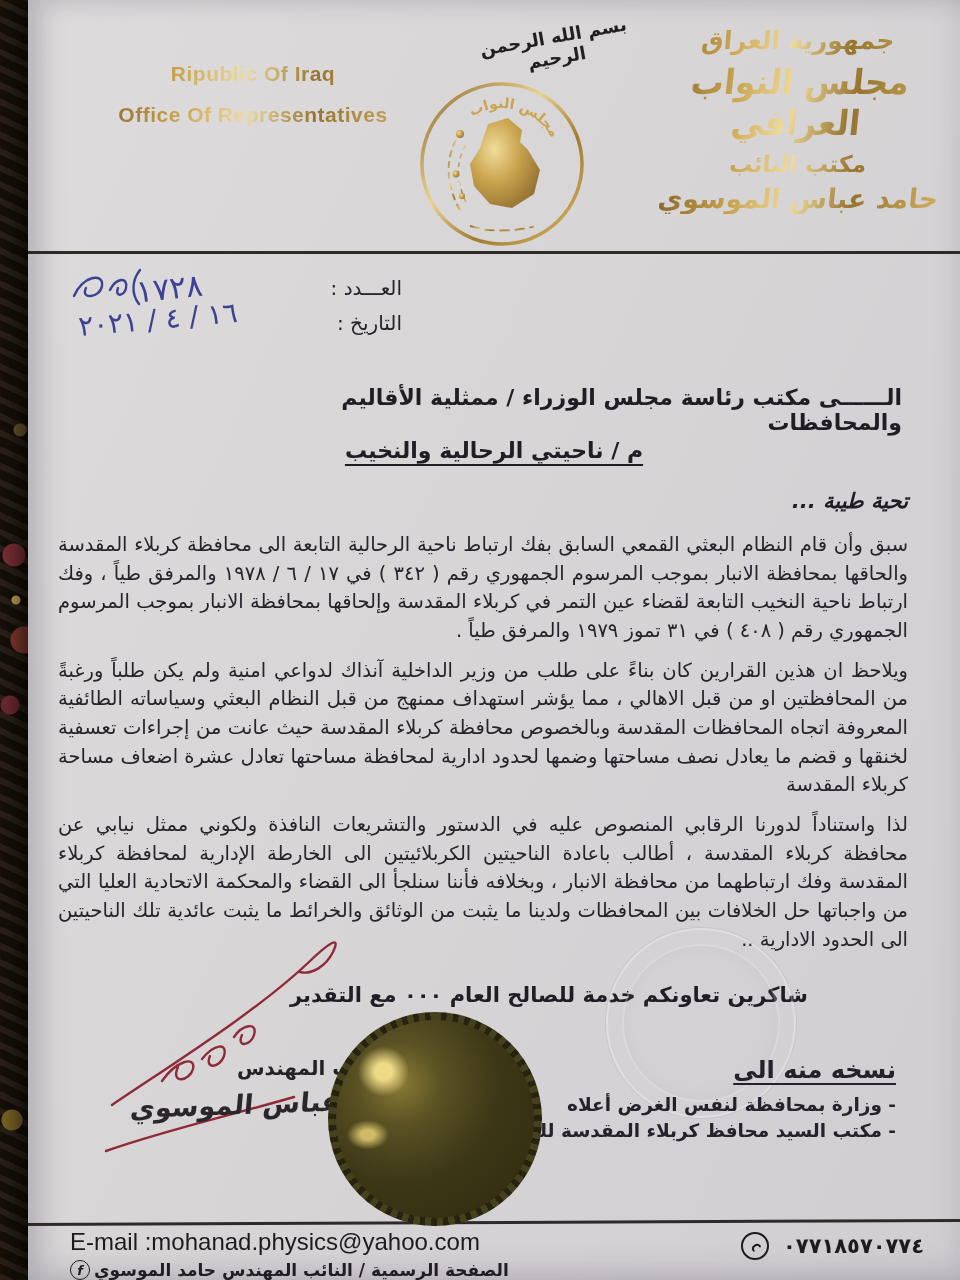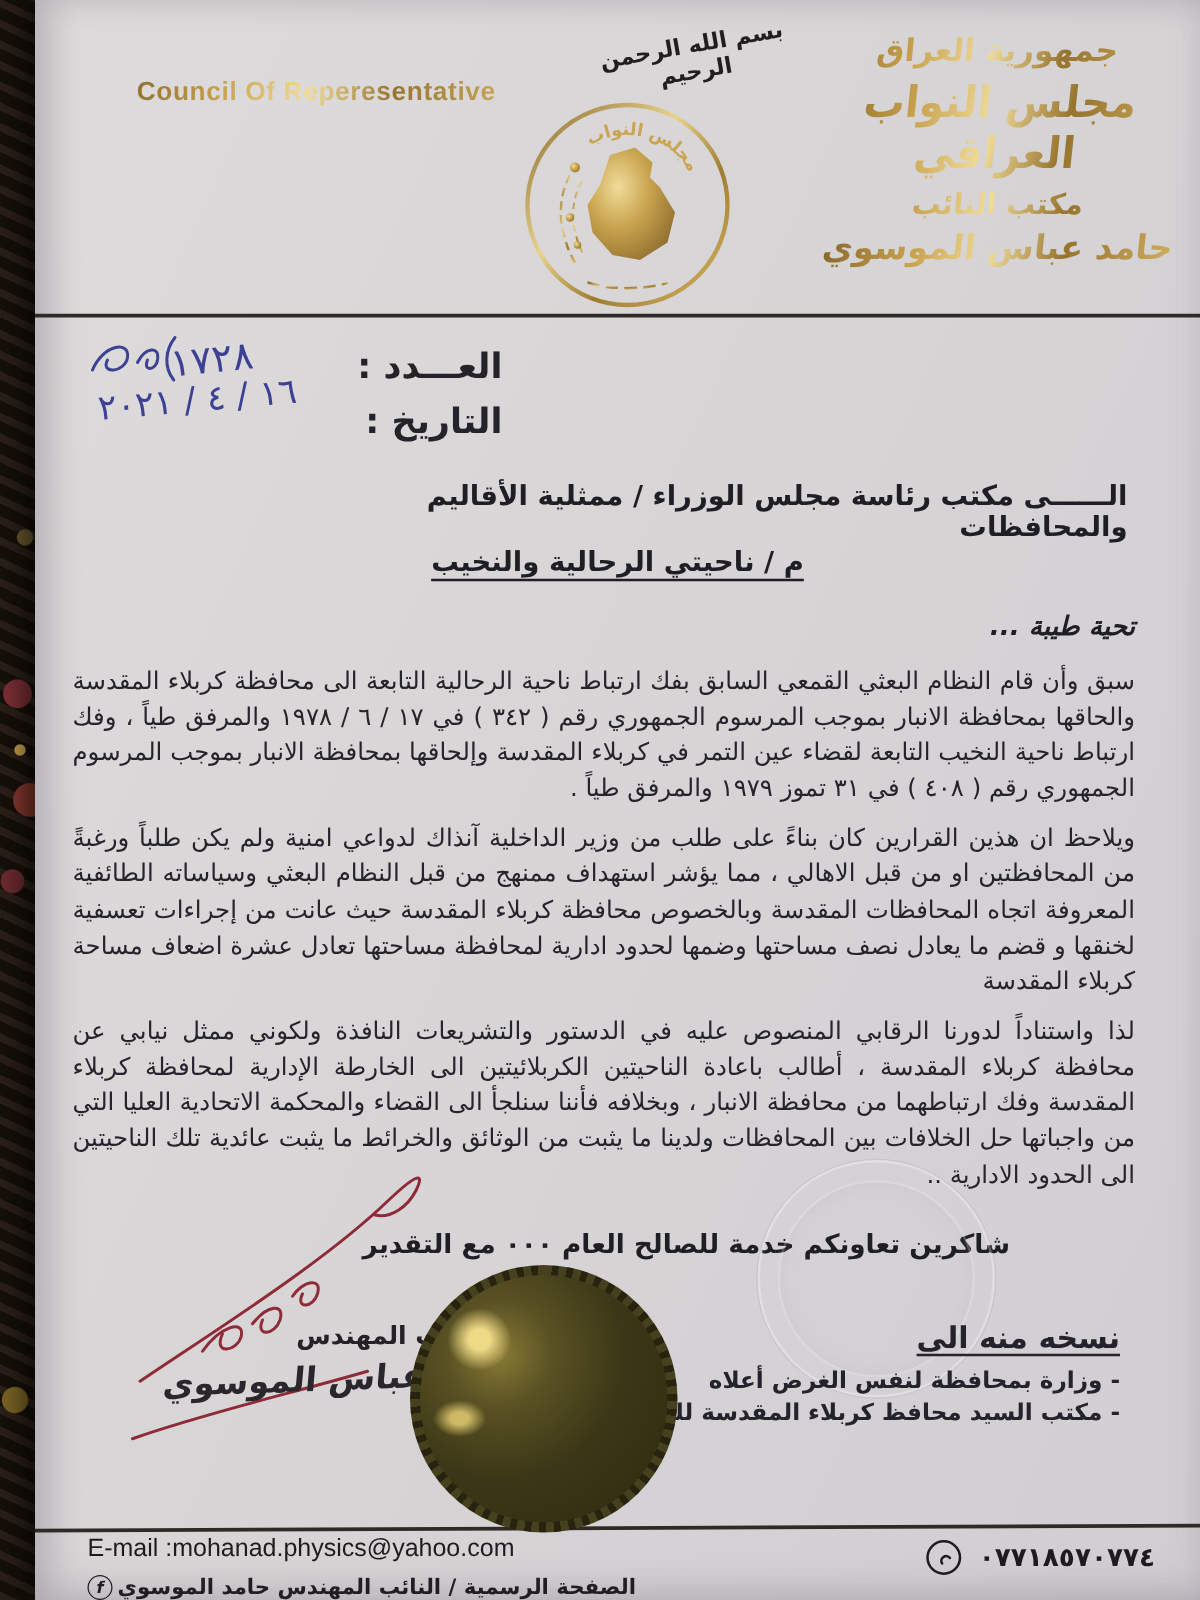--- a/index.html
+++ b/index.html
@@ -30,21 +30,21 @@
   .emblem{position:absolute;left:388px;top:78px;width:172px;height:172px;}
   .ar-head{position:absolute;right:12px;top:26px;width:300px;text-align:center;font-weight:bold;}
   .ar-head .l1{font-size:25px;transform:skewX(-5deg);}
   .ar-head .l2{font-size:33px;margin-top:8px;transform:skewX(-6deg) scaleY(1.05);}
   .ar-head .l3{font-size:23px;margin-top:10px;transform:skewX(-5deg);}
   .ar-head .l4{font-size:27px;margin-top:6px;transform:skewX(-6deg);}
   .rule{position:absolute;left:0;right:0;height:3px;background:#2e2a28;}
   .rule-top{top:251px;}
   .rule-bottom{top:1221px;transform:rotate(-.25deg);}
   .ref{position:absolute;left:234px;top:276px;width:140px;direction:rtl;text-align:right;
-       font-weight:bold;font-size:28px;color:#24232a;}
+       font-weight:normal;font-size:20px;color:#24232a;}
   .ref div{margin-bottom:11px;}
   .ink{color:#3c4193;}
   .ref-number{position:absolute;left:108px;top:270px;font-size:31px;letter-spacing:7px;
               transform:rotate(-6deg);direction:rtl;}
   .ref-date{position:absolute;left:50px;top:303px;font-size:28px;letter-spacing:2px;
             transform:rotate(-5deg);direction:rtl;}
   .ink-annotation{position:absolute;left:36px;top:262px;}
   .to-line{position:absolute;right:58px;top:385px;width:700px;direction:rtl;text-align:right;
            font-weight:bold;font-size:22px;color:#1f1e24;}
   .subject-line{position:absolute;left:116px;top:438px;width:700px;direction:rtl;text-align:center;
@@ -68,21 +68,21 @@
       background:repeating-conic-gradient(#45401e 0 3.5deg,#27230e 3.5deg 6.5deg);}
   .gold-seal .core{position:absolute;inset:8px;border-radius:50%;
       background:
         radial-gradient(ellipse at 24% 26%, rgba(244,224,140,.95) 0 4%, transparent 12%),
         radial-gradient(ellipse at 16% 58%, rgba(238,214,120,.8) 0 3%, transparent 9%),
         radial-gradient(circle at 32% 32%, #8a7a35 0%, #5a5224 22%, #3c3716 52%, #2e2a10 100%);}
   .cc{position:absolute;right:64px;top:1056px;direction:rtl;text-align:right;color:#24222a;}
   .cc .head{font-weight:bold;font-size:24px;text-decoration:underline;text-underline-offset:5px;margin-bottom:10px;}
   .cc .item{font-weight:bold;font-size:18.5px;margin-bottom:5px;}
   .email-line{position:absolute;left:42px;top:1228px;font-family:"Liberation Sans",sans-serif;
-              font-size:20px;color:#1d1b1e;}
+              font-size:24px;color:#1d1b1e;}
   .page-line{position:absolute;left:42px;top:1260px;display:flex;align-items:center;gap:4px;
              font-size:17px;font-weight:bold;color:#201e22;}
   .fb{display:inline-flex;align-items:center;justify-content:center;width:18px;height:18px;
       border:1.6px solid #201e22;border-radius:50%;font-size:13px;font-weight:bold;font-style:italic;}
   .phone{position:absolute;right:36px;top:1232px;display:flex;align-items:center;gap:14px;
          font-size:21px;font-weight:bold;color:#1d1b1e;}
   .phone .digits{letter-spacing:7px;direction:ltr;}
   .phone-ic{display:inline-flex;width:24px;height:24px;border:2px solid #1d1b1e;border-radius:50%;
             align-items:center;justify-content:center;}
   svg text{font-family:"DejaVu Sans",sans-serif;}
@@ -91,21 +91,22 @@
 <body>
 
 <div class="stage">
   <div class="backdrop">
     <div class="ornate"></div>
   </div>
 
   <div class="paper">
 
     <div class="en-head">
-      <div class="gold">Council Of Reperesentative</div>
+      <div class="gold">Ripublic Of Iraq</div>
+      <div class="gold">Office Of Representatives</div>
     </div>
 
     <div class="basmala">بسم الله الرحمن الرحيم</div>
 
     <div class="emblem">
       <svg viewBox="0 0 172 172" width="172" height="172">
         <defs>
           <linearGradient id="gl" x1="0" y1="0" x2="1" y2="1">
             <stop offset="0" stop-color="#8a682c"></stop>
               <stop offset=".4" stop-color="#e9d38e"></stop>

